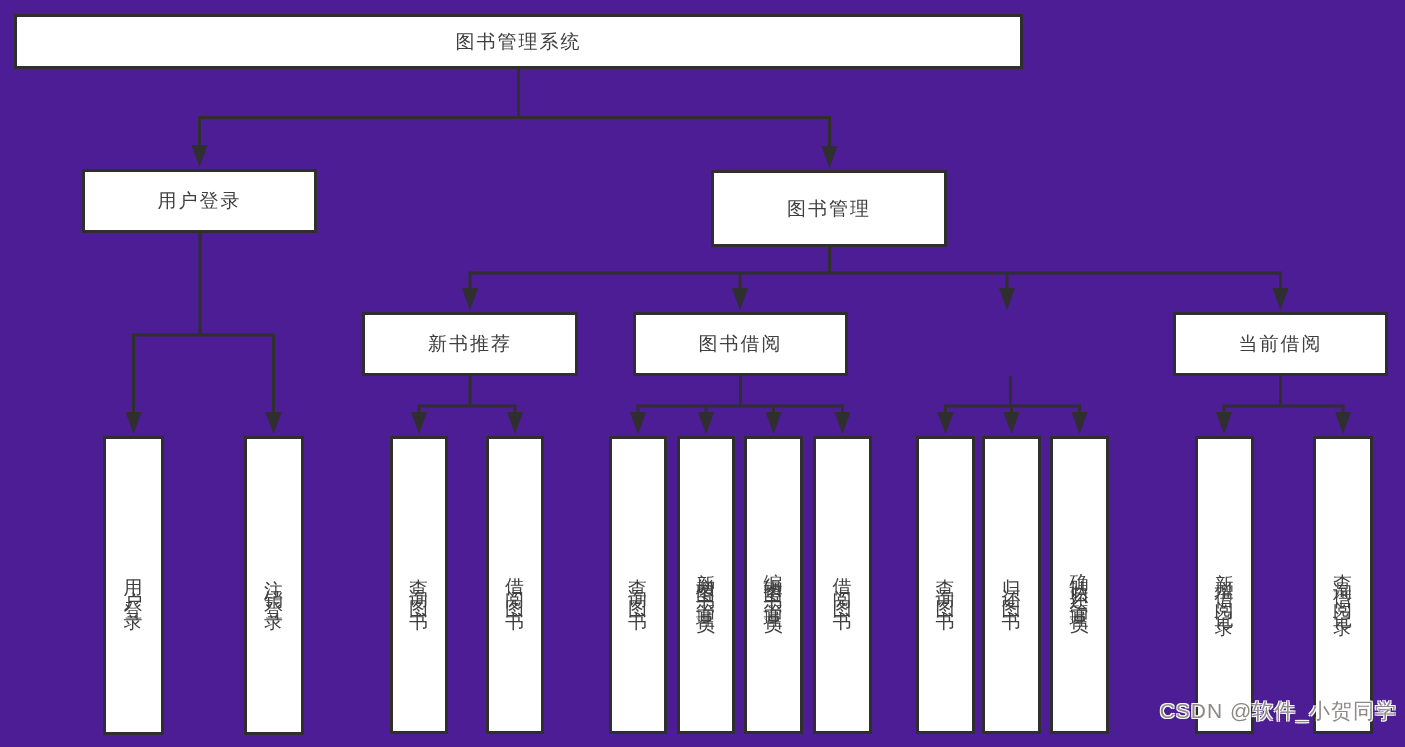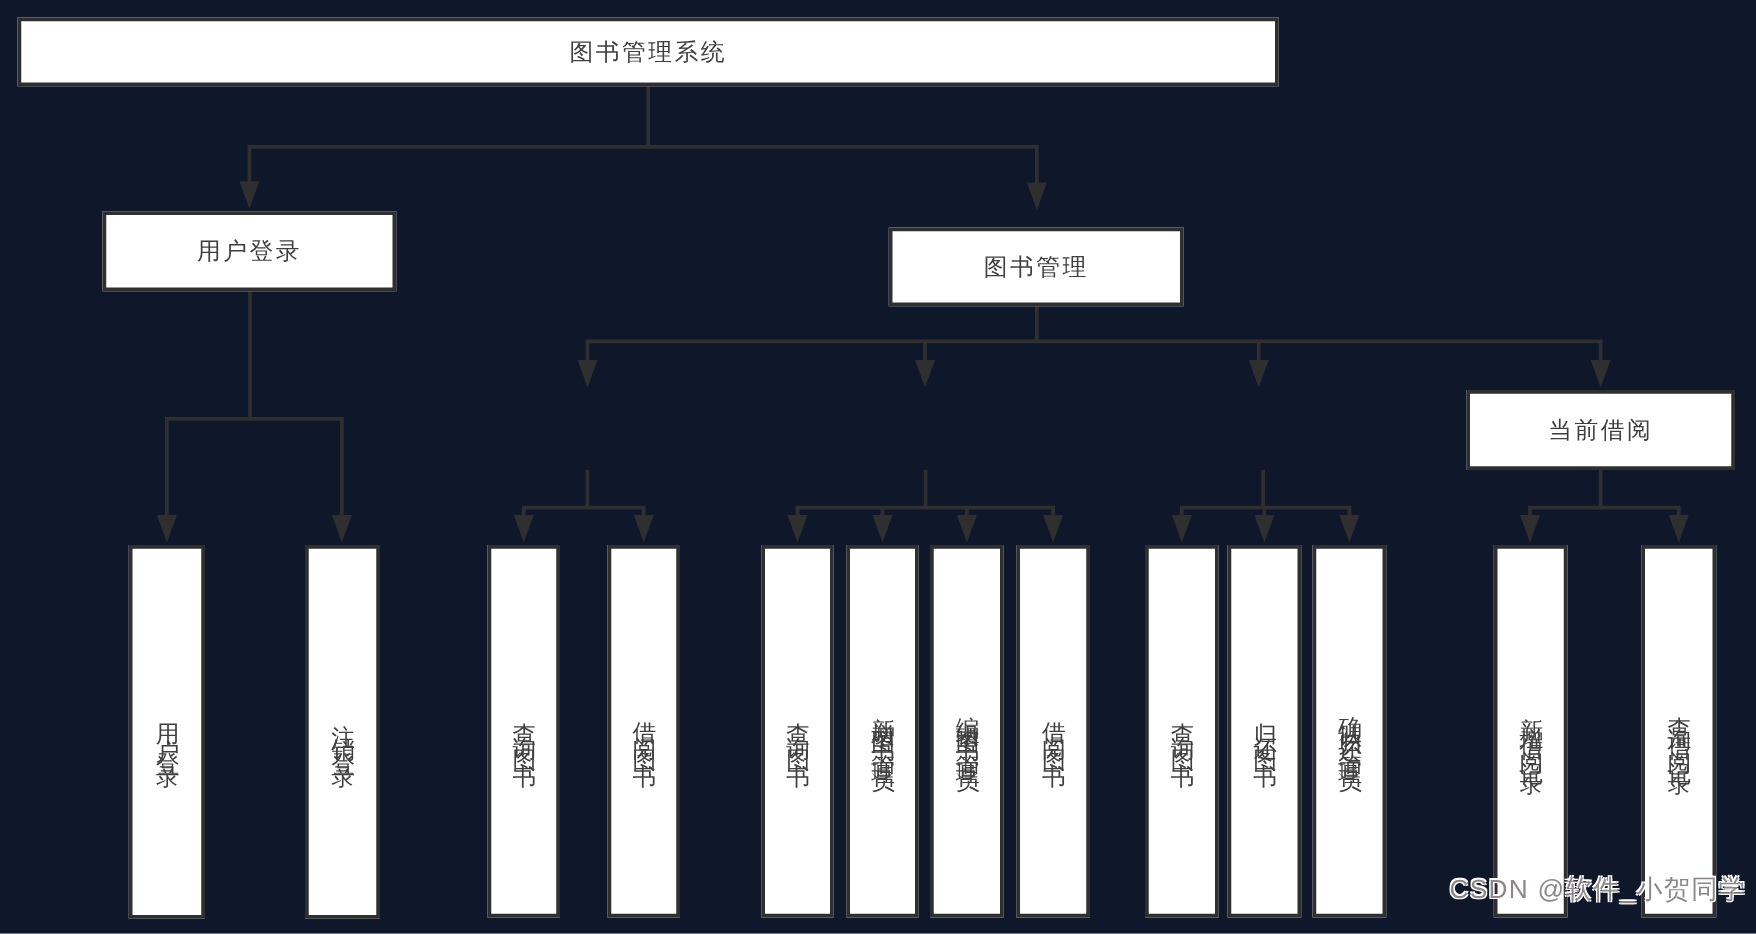--- a/index.html
+++ b/index.html
@@ -1,17 +1,17 @@
 <!DOCTYPE html>
 <html><head>
 <meta charset="utf-8">
 <style>
   html,body { margin:0; padding:0; background:#ffffff; }
   .canvas {
-    position:relative; width:1405px; height:747px; background:#0f172a;
+    position:relative; width:1405px; height:747px; background:#4c1d95;
     font-family:"Liberation Sans", sans-serif; overflow:hidden;
   }
   .connectors { position:absolute; left:0; top:0; }
   .hbox {
     position:absolute; box-sizing:border-box;
     border:3px solid #2f2f2f; background:#ffffff;
     display:flex; align-items:center; justify-content:center;
   }
   .hlabel {
     font-size:19px; color:#3f3f3f; letter-spacing:2px; white-space:nowrap;
@@ -87,24 +87,30 @@
     <use href="#arrowhead" transform="translate(1343,434)"></use>
   </svg>
 
   <div class="hbox" style="left:14px;top:14px;width:1009px;height:55px">
     <span class="hlabel">图书管理系统</span>
   </div>
 
   <div class="hbox" style="left:82px;top:169px;width:235px;height:64px">
     <span class="hlabel">用户登录</span>
   </div>
-  <div class="hbox" style="left:711px;top:182px;width:236px;height:63px">
+  <div class="hbox" style="left:711px;top:170px;width:236px;height:77px">
     <span class="hlabel">图书管理</span>
   </div>
 
+  <div class="hbox" style="left:362px;top:312px;width:216px;height:64px">
+    <span class="hlabel">新书推荐</span>
+  </div>
+  <div class="hbox" style="left:633px;top:312px;width:215px;height:64px">
+    <span class="hlabel">图书借阅</span>
+  </div>
   <div class="hbox" style="left:1173px;top:312px;width:215px;height:64px">
     <span class="hlabel">当前借阅</span>
   </div>
 
   <div class="vbox" style="left:103px;top:436px;width:61px;height:299px">
     <span class="vlabel">用户登录</span>
   </div>
   <div class="vbox" style="left:244px;top:436px;width:60px;height:299px">
     <span class="vlabel">注销登录</span>
   </div>

